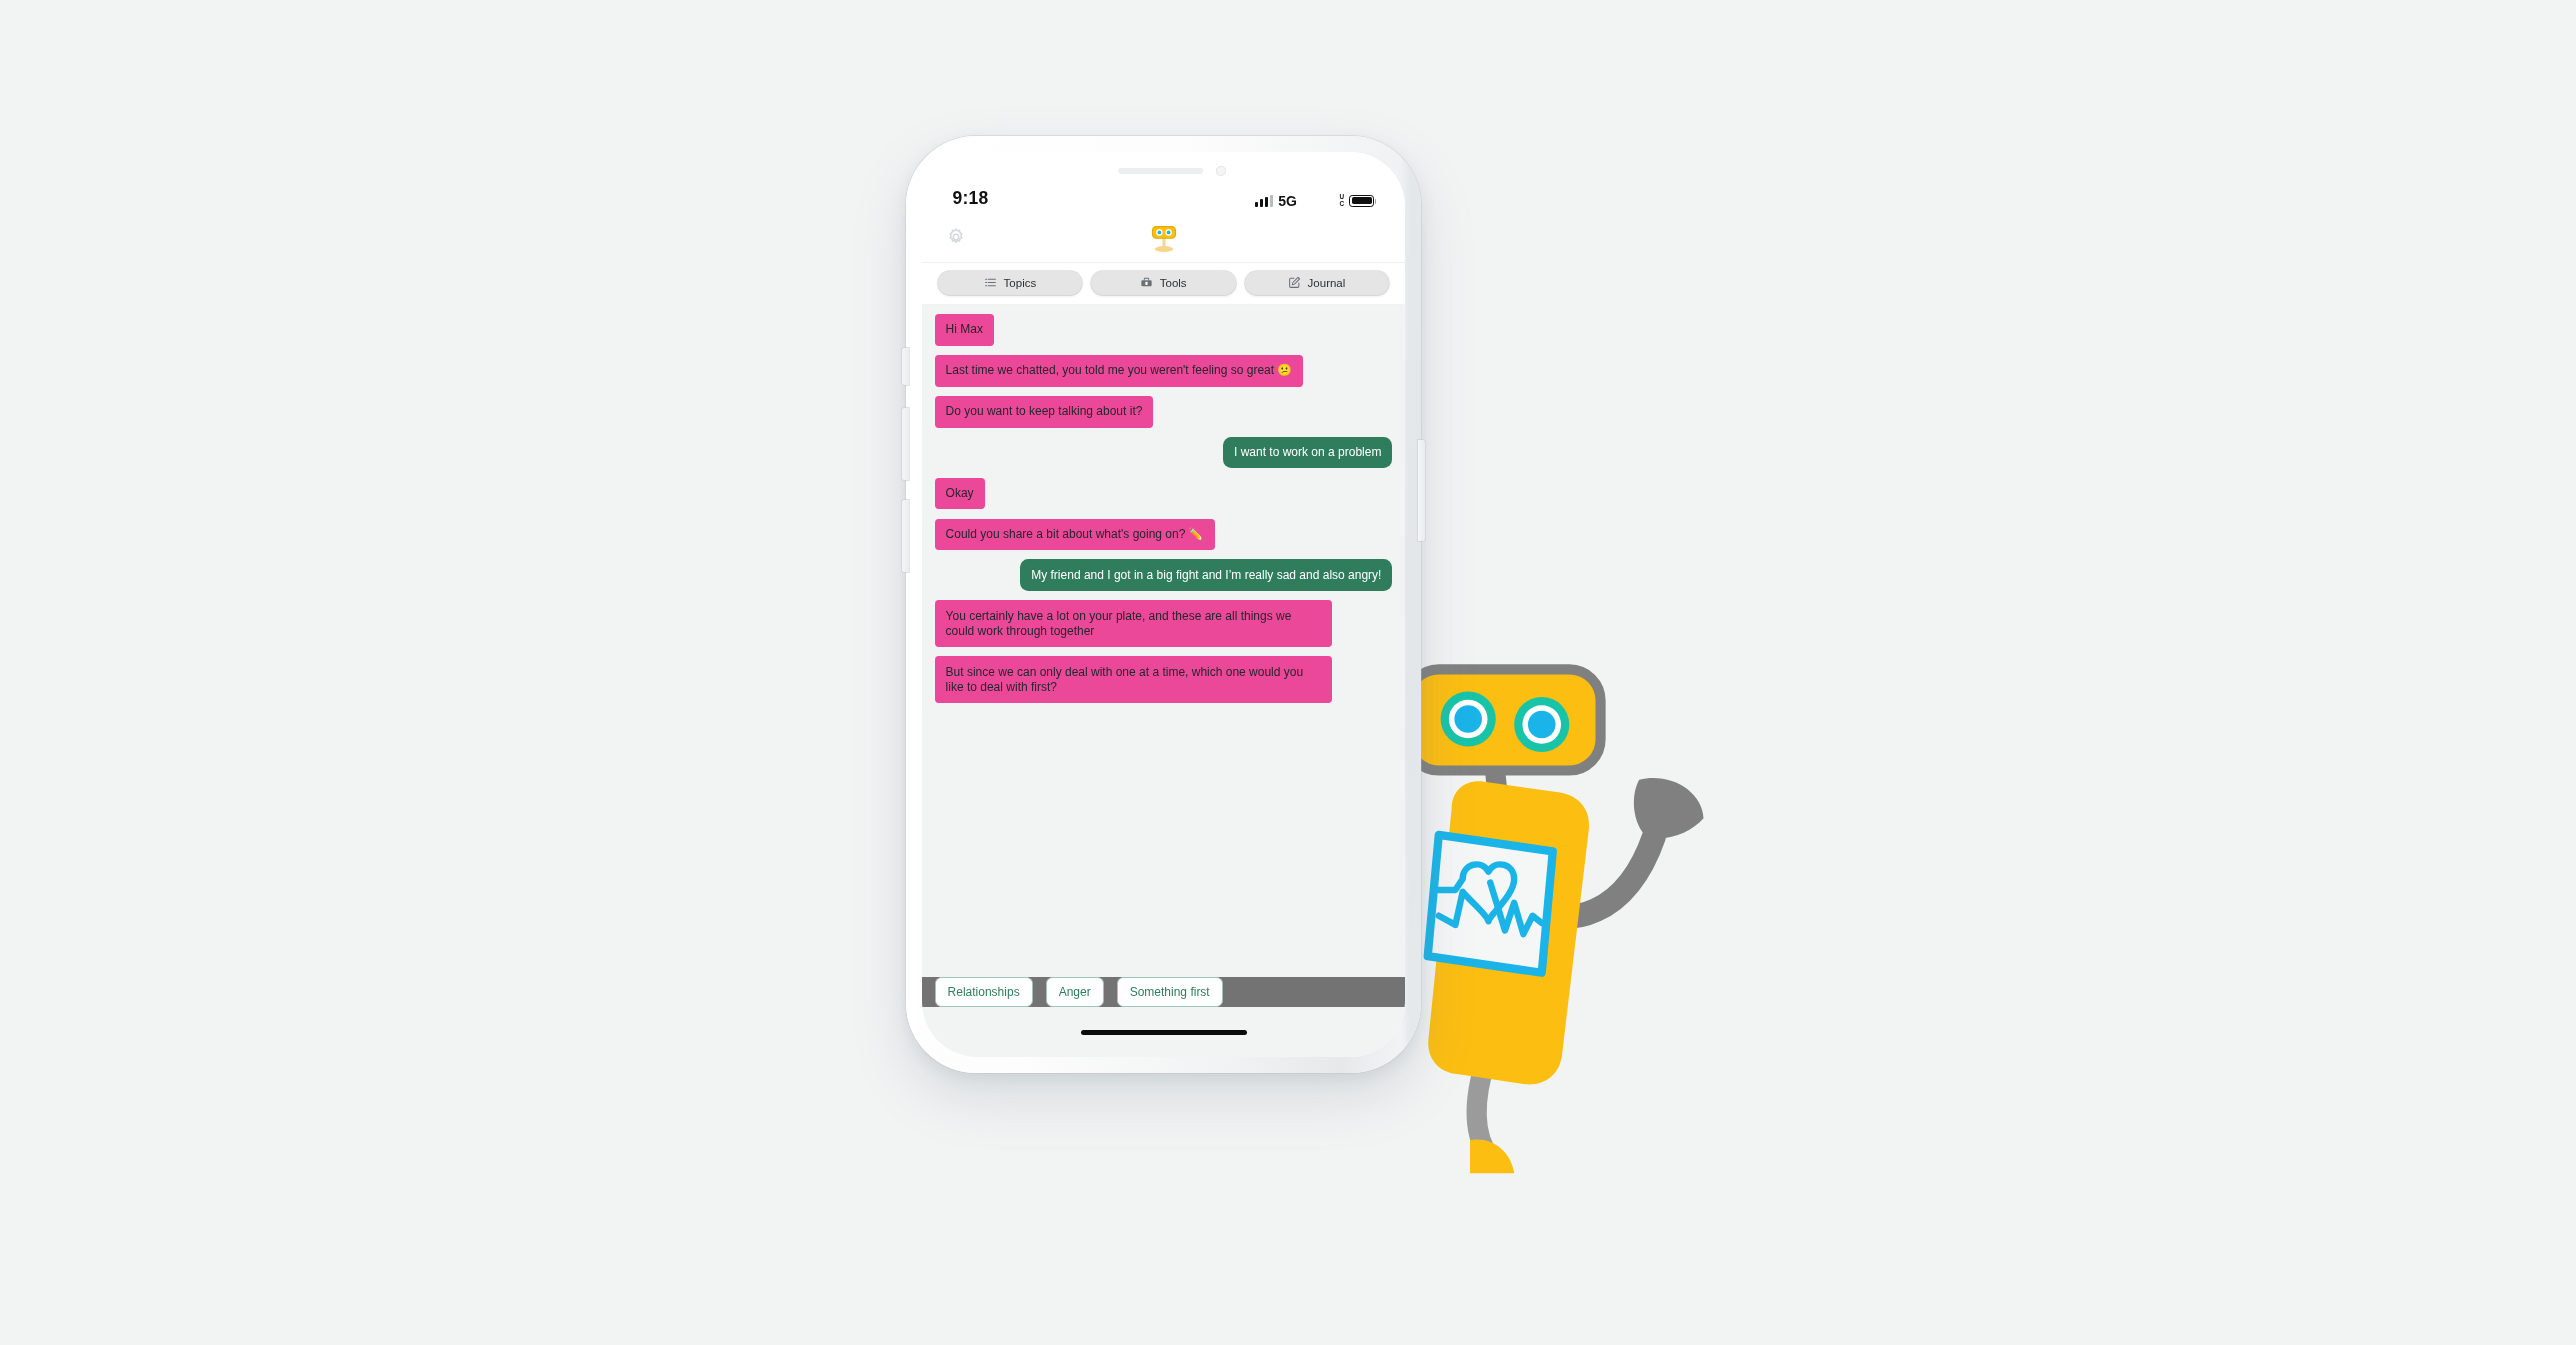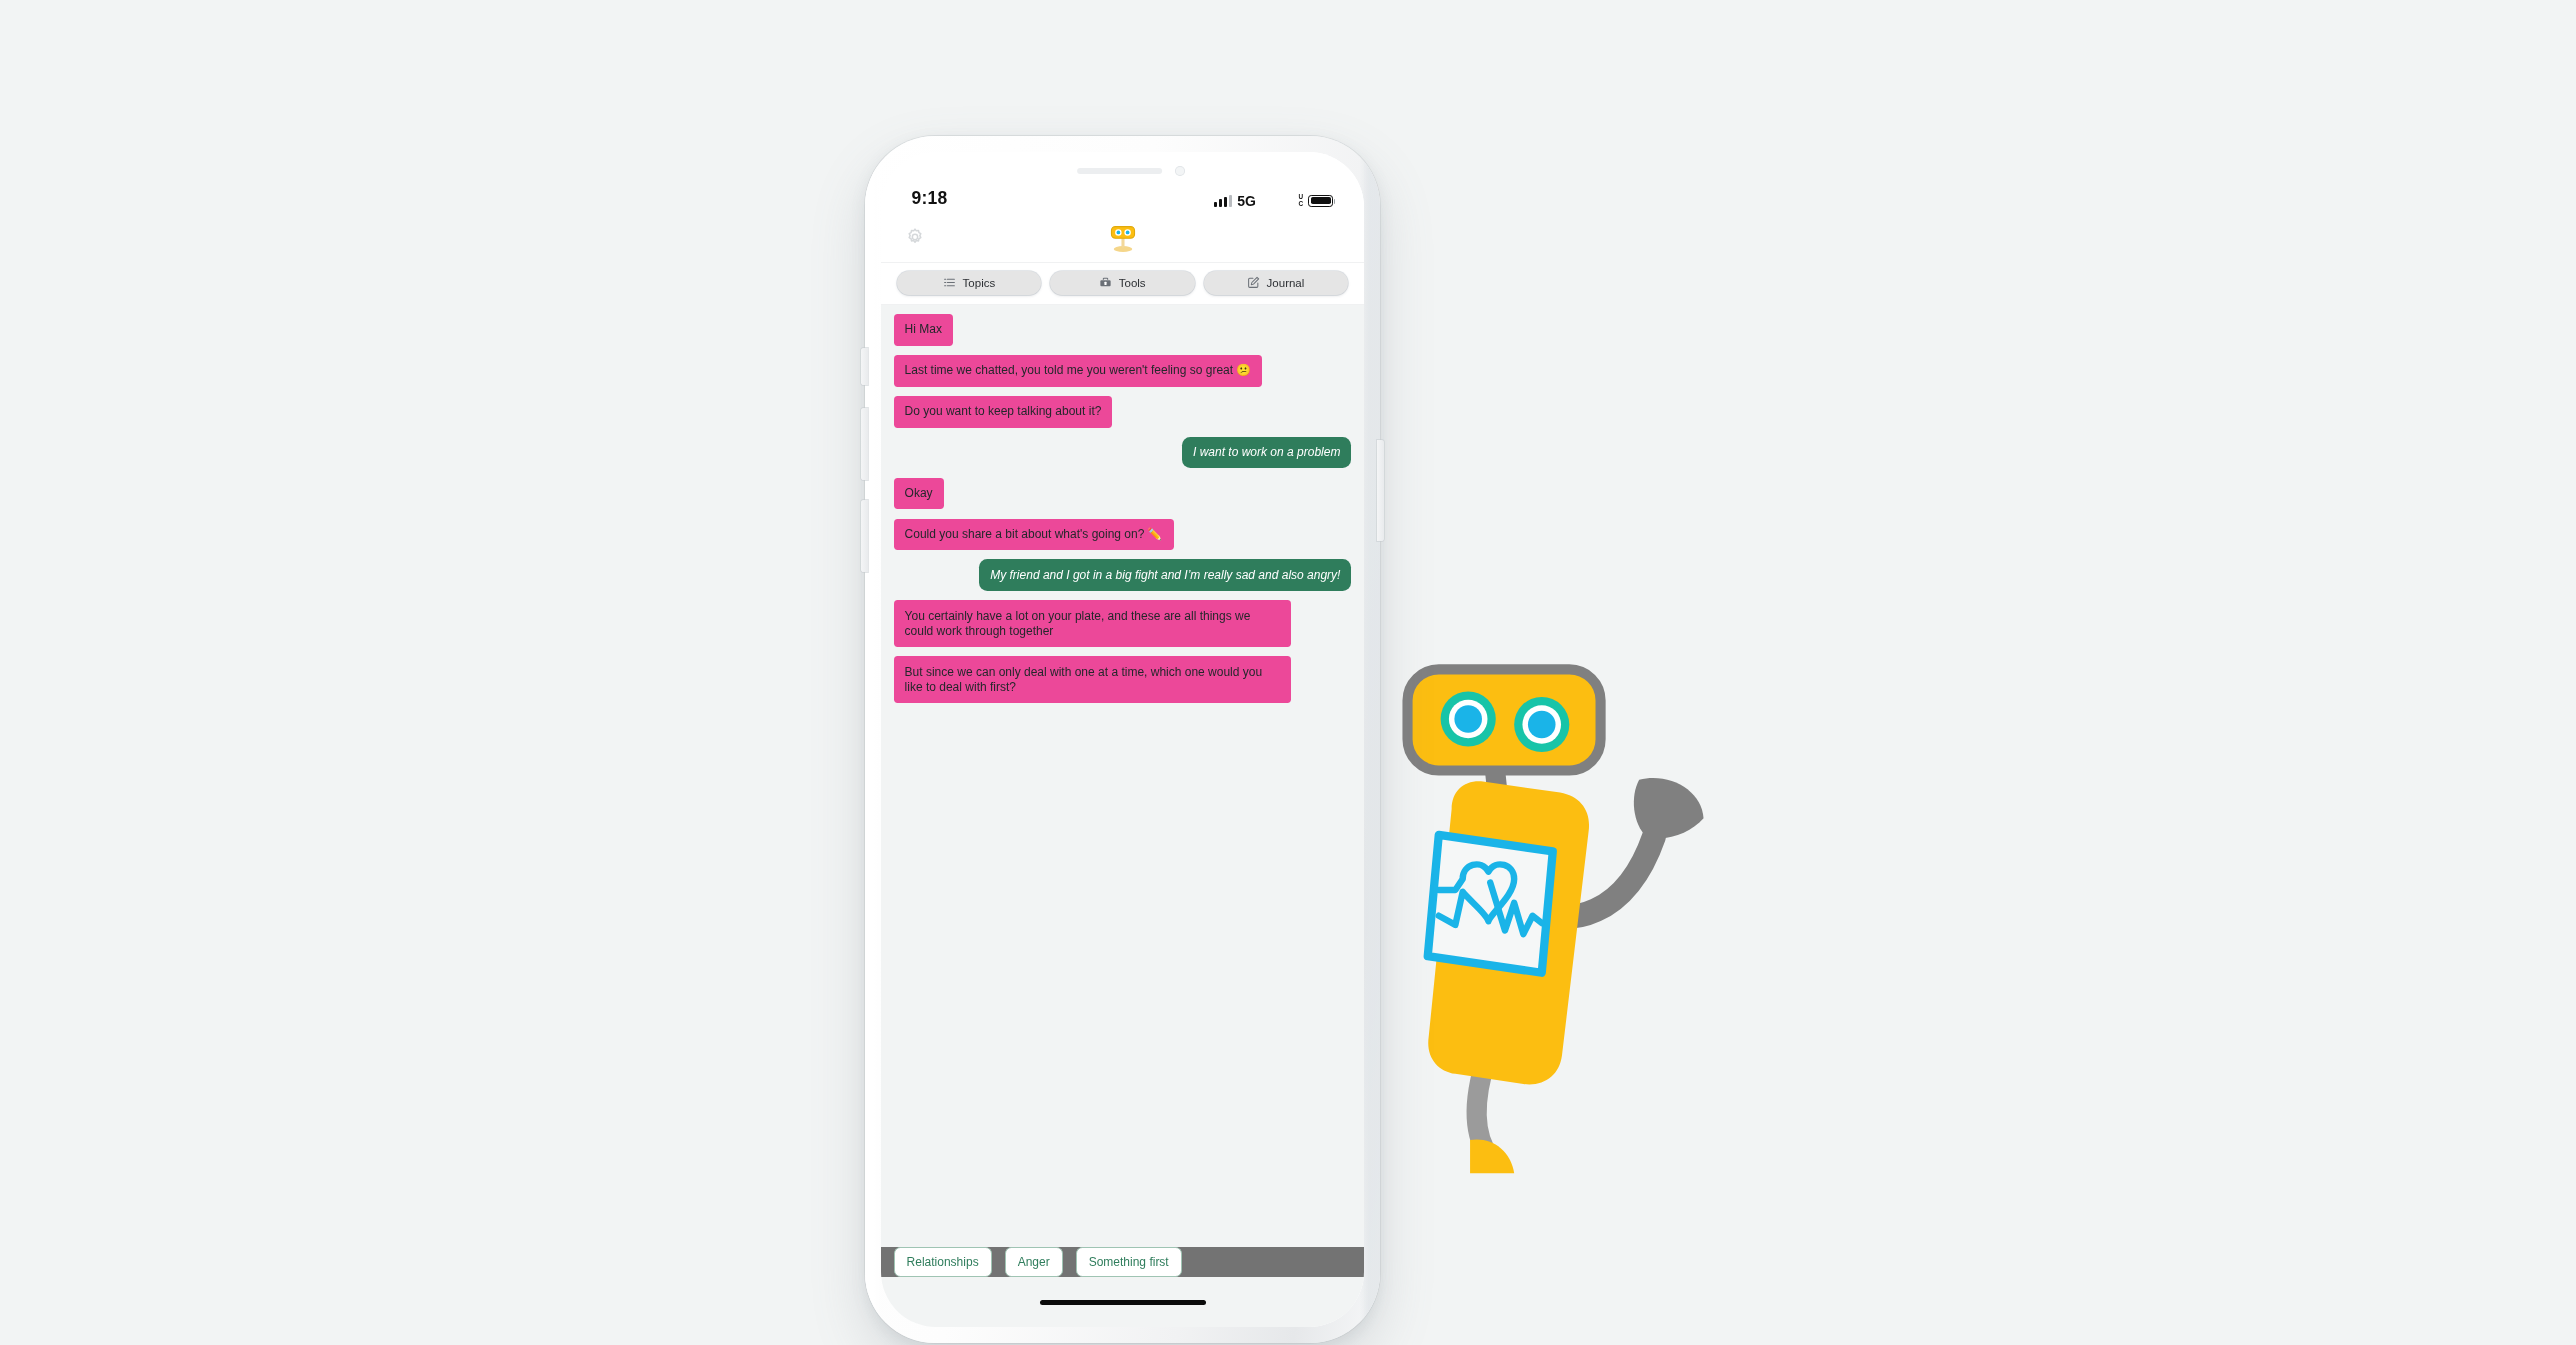--- a/index.html
+++ b/index.html
@@ -30,24 +30,24 @@
     width: 350px;
     height: 570px;
     z-index: 1;
     pointer-events: none;
   }
   #mascot svg { display: block; width: 100%; height: 100%; }
 
   
   #phone {
     position: absolute;
-    left: 865px;
+    left: 906px;
     top: 136px;
     width: 515px;
-    height: 1207px;
+    height: 937px;
     z-index: 3;
   }
   .phone-body {
     position: absolute;
     inset: 0;
     border-radius: 70px;
     background:
       linear-gradient(100deg,#ffffff 0%, #fdfdfd 40%, #f1f2f3 72%, #e6e8ea 88%, #f7f8f9 100%);
     box-shadow:
       0 0 0 0.9px rgba(180,186,190,.35),
@@ -245,21 +245,20 @@
   .bubble.bot {
     background: #ec4899;
     color: #24272b;
     border-radius: 3.7px;
   }
   .bubble.user {
     background: #2f7d5c;
     color: #ffffff;
     border-radius: 8.3px;
     text-align: left;
-    font-style: italic;
   }
 
   .spacer { flex: 1; min-height: 9.2px; }
 
   
   .quickreplies {
     flex: none;
     display: flex;
     gap: 13px;
     padding: 0 13px 0 13px;

